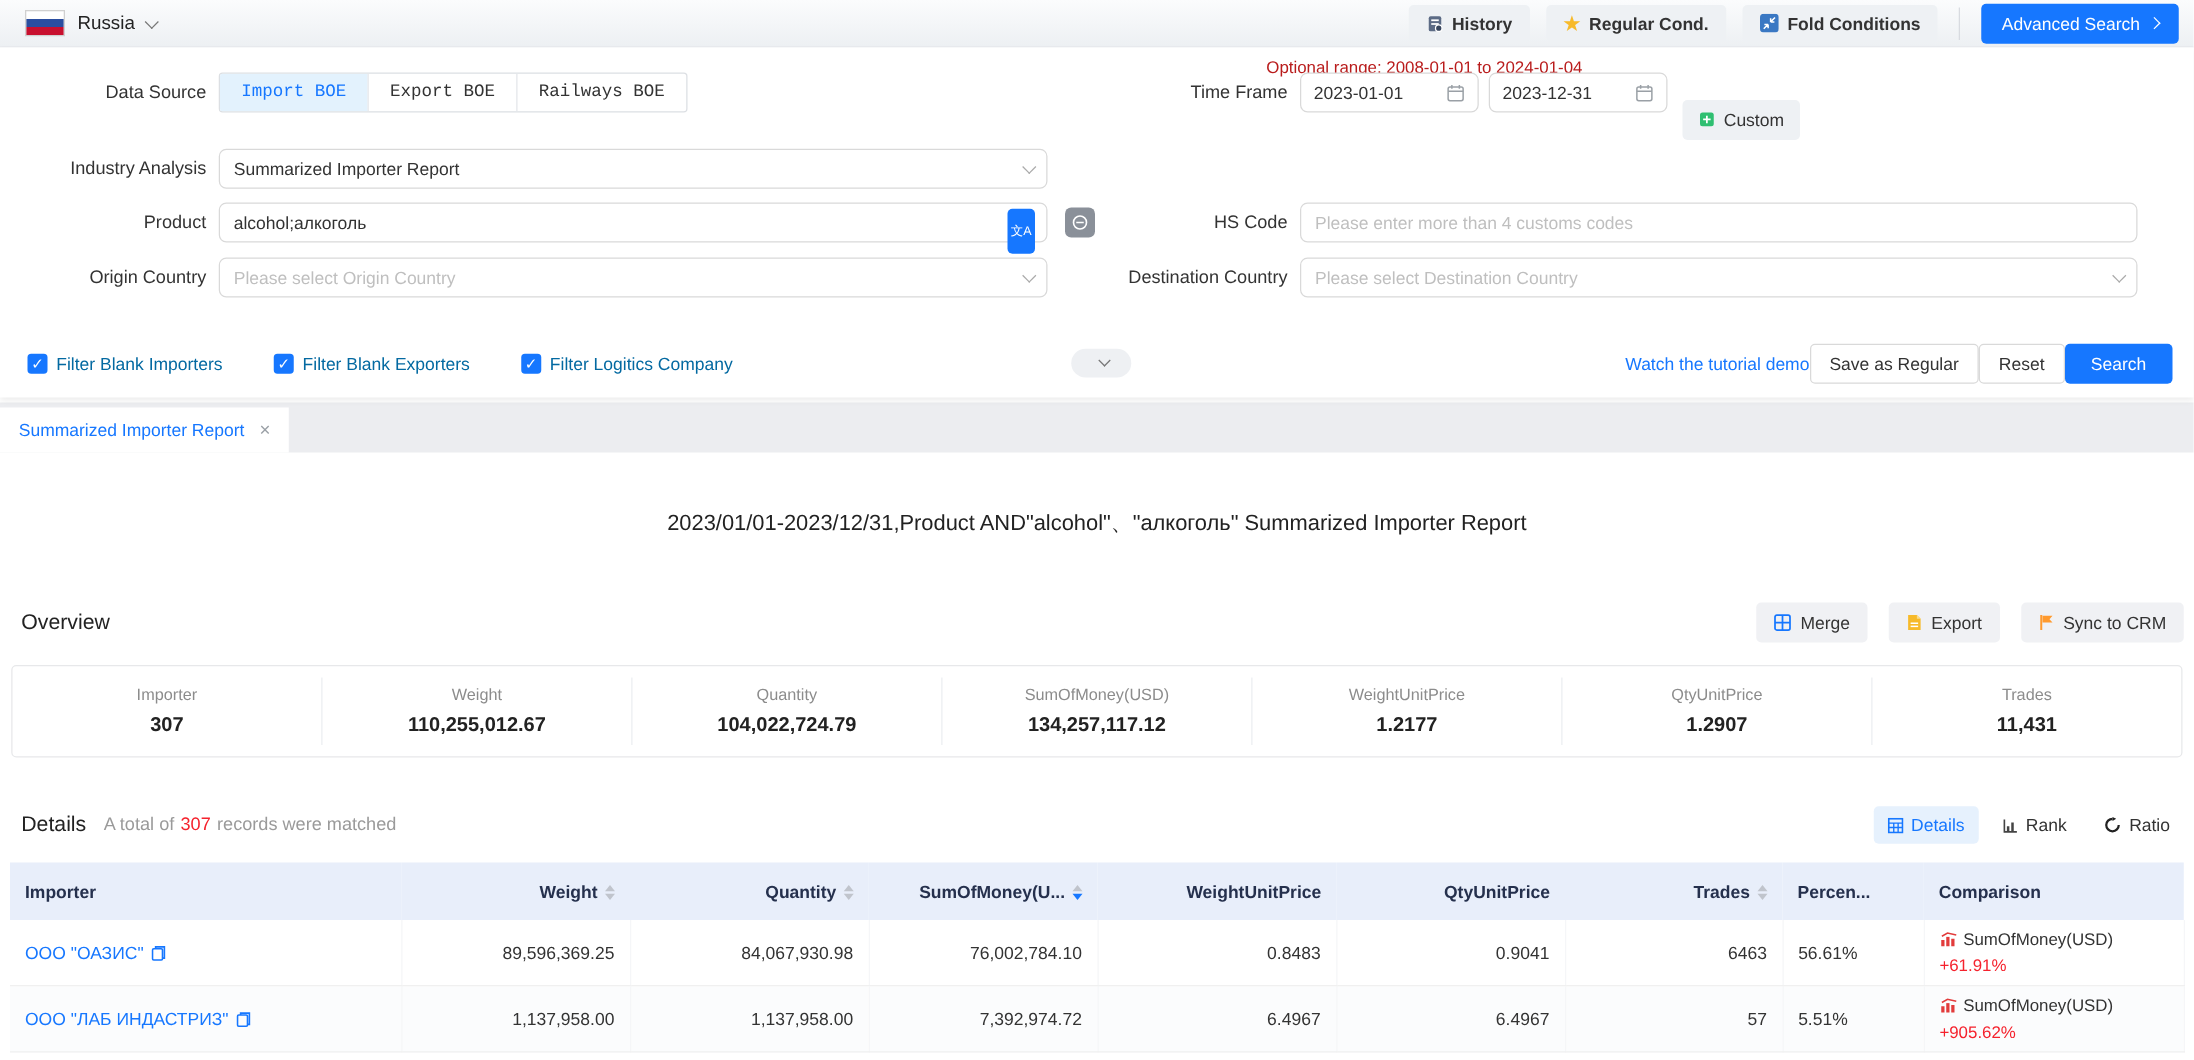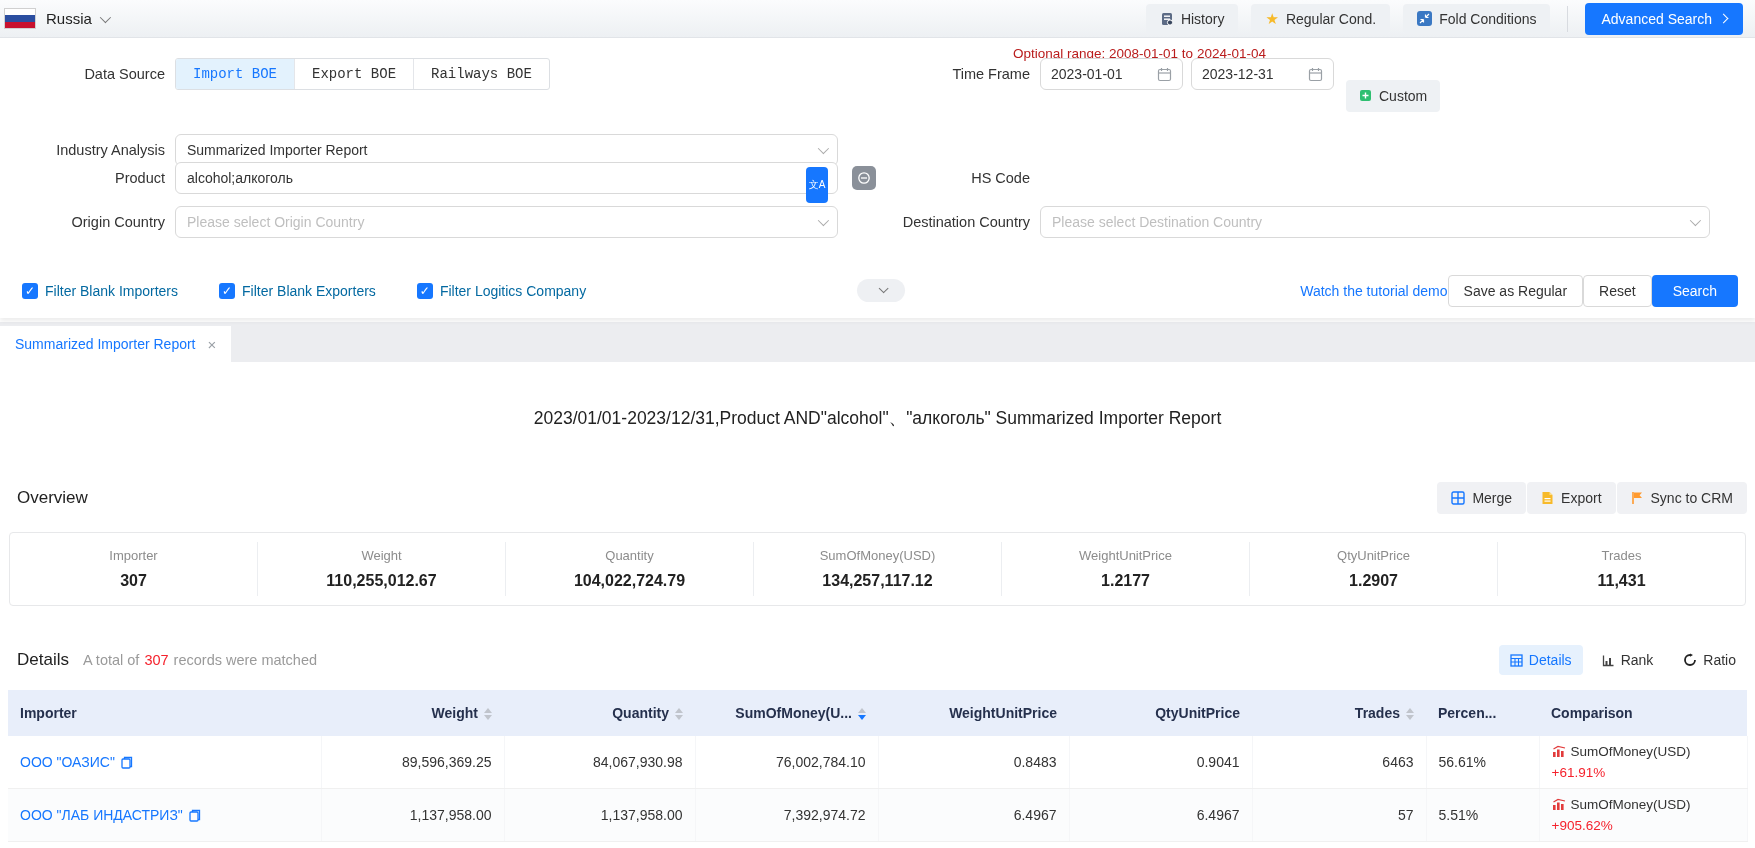--- a/index.html
+++ b/index.html
@@ -1,29 +1,29 @@
 <!DOCTYPE html>
 <html><head>
 <meta charset="utf-8">
 <style>
   * { box-sizing: border-box; margin: 0; padding: 0; }
   html,body { width:1755px; height:848px; overflow:hidden; background:#fff;
     font-family:"Liberation Sans", sans-serif; color:#333; }
 
   
   .topbar { height:38px; background:linear-gradient(#fbfcfd,#edf0f3);
-    border-bottom:1px solid #e2e5e9; display:flex; align-items:center; padding:0 12px 0 4px; }
+    border-bottom:1px solid #e2e5e9; display:flex; align-items:center; padding:0 12px 0 20px; }
   .flag { width:32px; height:21px; border:1px solid #d0d0d0; flex:none;
     background:linear-gradient(#fff 33%, #2b4ea0 33%, #2b4ea0 66%, #c8102e 66%); }
   .country-name { font-size:15px; margin:0 8px 0 10px; color:#222; }
   .chev { width:8px; height:8px; border-right:1.6px solid #777; border-bottom:1.6px solid #777;
     transform:rotate(45deg) translateY(-2px); display:inline-block; }
   .topbar-right { margin-left:auto; display:flex; align-items:center; gap:13px; }
   .btn-gray { height:30px; background:#eef1f4; border-radius:4px; padding:0 14px;
-    display:inline-flex; align-items:center; gap:7px; font-size:14px; color:#333; cursor:pointer; }
+    display:inline-flex; align-items:center; gap:7px; font-size:14px; color:#333; cursor:pointer;font-weight:bold; }
   .vdiv { width:1px; height:26px; background:#d8dbe0; margin:0 4px; }
   .btn-primary { height:32px; background:#1677ff; color:#fff; border-radius:4px; padding:0 16px;
     display:inline-flex; align-items:center; gap:8px; font-size:14px; cursor:pointer; }
   .chev-r-white { width:7px; height:7px; border-right:1.8px solid #fff; border-top:1.8px solid #fff;
     transform:rotate(45deg); display:inline-block; }
   .star { color:#f7ba2a; font-size:15px; }
 
   
   .panel { position:relative; height:280px; background:#fff; box-shadow:0 3px 5px rgba(0,0,0,.08); }
   .opt-range { position:absolute; left:1013px; top:8px; font-size:13.5px; color:#b91c1c; }
@@ -71,21 +71,21 @@
   
   .tabstrip { margin-top:4px; height:40px; background:#ecedf0; display:flex; align-items:flex-end; }
   .rtab { height:36px; background:#fff; display:flex; align-items:center; padding:0 15px;
     font-size:14px; color:#1677ff; gap:12px; cursor:pointer; }
   .rtab .close { color:#9aa0a6; font-size:15px; cursor:pointer; }
 
   
   .report-title { margin-top:44px; height:26px; text-align:center; font-size:17.5px; color:#222; }
   .sec-head { margin-top:48px; display:flex; align-items:center; padding:0 8px 0 17px; height:36px; }
   .sec-title { font-size:17px; font-weight:normal; color:#222; }
-  .sec-actions { margin-left:auto; display:flex; gap:1px; }
+  .sec-actions { margin-left:auto; display:flex; gap:17px; }
   .btn-act { height:32px; background:#f0f1f4; border-radius:4px; padding:0 14px; font-size:14px;
     display:inline-flex; align-items:center; gap:7px; cursor:pointer; color:#333; }
   .ov-box { margin:16px 9px 0; height:74px; border:1px solid #e7e8ea; border-radius:4px;
     display:flex; align-items:center; background:#fff; }
   .ov-cell { flex:1; text-align:center; border-left:1px solid #eceef1; padding:6px 0; }
   .ov-cell:first-child { border-left:none; }
   .ov-label { font-size:13px; color:#8c8c8c; }
   .ov-value { font-size:16px; font-weight:bold; color:#222; margin-top:9px; }
 
   .det-head { margin-top:38px; display:flex; align-items:center; padding:0 8px 0 17px; height:32px; }
@@ -189,21 +189,21 @@
     <span style="width:12px"></span>
     <span class="btn-custom">
       <svg width="13" height="13" viewBox="0 0 13 13">
           <rect x="1" y="1" width="11" height="11" rx="2" fill="#2fbf71"></rect>
           <path d="M6.5 3.5 v6 M3.5 6.5 h6" stroke="#fff" stroke-width="1.4"></path>
         </svg>
       <span>Custom</span>
     </span>
   </div>
 
-  <div class="frow" style="top:96px">
+  <div class="frow" style="top:81px">
     <span class="flabel">Industry Analysis</span>
     <span class="lgap"></span>
     <div class="fwide">
       <div class="inputbox">
         <span>Summarized Importer Report</span>
         <span class="sel-chev"></span>
       </div>
     </div>
   </div>
 
@@ -217,20 +217,25 @@
       <span class="icon-inline">文A</span>
       <span class="icon-syn">
         <svg width="14" height="14" viewBox="0 0 14 14">
             <circle cx="7" cy="7" r="5.2" fill="none" stroke="#fff" stroke-width="1.3"></circle>
             <path d="M4 7 h6" stroke="#fff" stroke-width="1.3"></path>
           </svg>
       </span>
     </div>
     <span class="flabel2">HS Code</span>
     <span class="lgap"></span>
+    <div class="fwide2">
+      <div class="inputbox">
+        <span class="ph">Please enter more than 4 customs codes</span>
+      </div>
+    </div>
   </div>
 
   <div class="frow" style="top:168px">
     <span class="flabel">Origin Country</span>
     <span class="lgap"></span>
     <div class="fwide">
       <div class="inputbox">
         <span class="ph">Please select Origin Country</span>
         <span class="sel-chev"></span>
       </div>

